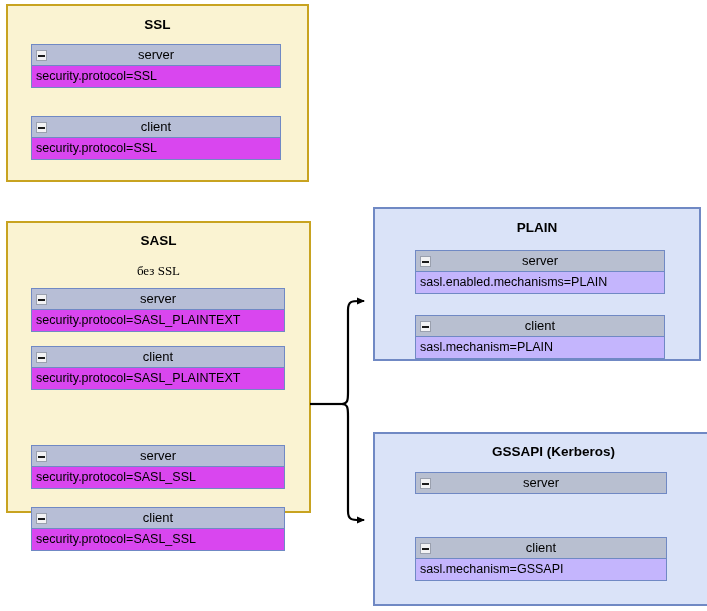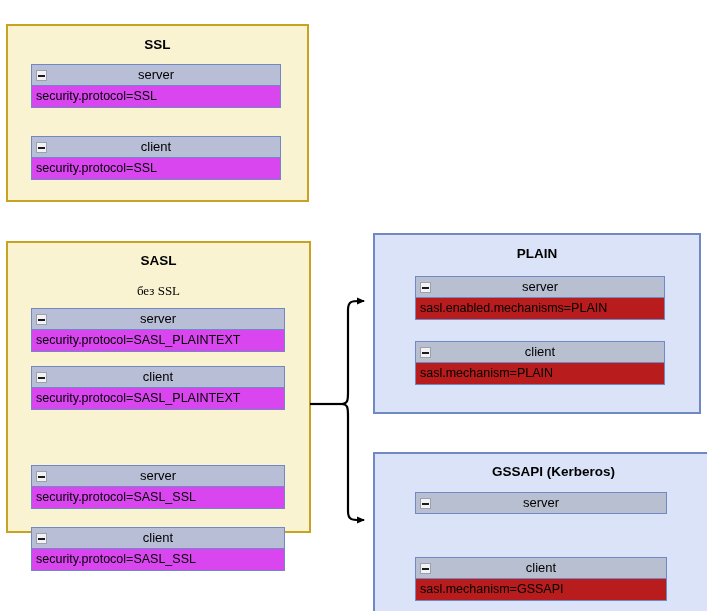--- a/index.html
+++ b/index.html
@@ -15,21 +15,20 @@
     font-family: "Liberation Sans", sans-serif;
     -webkit-font-smoothing: antialiased;
   }
 
   
   .group {
     position: absolute;
     box-sizing: border-box;
     border-width: 2px;
     border-style: solid;
-    margin-top: 20px;
   }
   .group-yellow {
     background: #faf3d2;
     border-color: #c8a320;
   }
   .group-blue {
     background: #dae3f8;
     border-color: #7089c4;
   }
   .group-title {
@@ -81,21 +80,21 @@
     border-top: none;
     background: #d946ef;
     font-size: 12.5px;
     color: #000000;
     line-height: 20px;
     padding-left: 4px;
     white-space: nowrap;
     overflow: hidden;
   }
   .panel-body.white {
-    background: #b91c1c;
+    background: #c4b5fd;
   }
 
   
   .toggle {
     position: absolute;
     left: 4px;
     top: 5px;
     width: 11px;
     height: 11px;
     box-sizing: border-box;
@@ -177,21 +176,21 @@
 
   <div class="panel" style="left:23px; top:284px; width:254px;">
     <div class="panel-header">
       <span class="toggle"></span>
       <span>client</span>
     </div>
     <div class="panel-body">security.protocol=SASL_SSL</div>
   </div>
 </div>
 
-<div class="group group-blue" style="left:373px; top:213px; width:328px; height:181px;">
+<div class="group group-blue" style="left:373px; top:207px; width:328px; height:154px;">
   <div class="group-title" style="top:11px;">PLAIN</div>
 
   <div class="panel" style="left:40px; top:41px; width:250px;">
     <div class="panel-header gray">
       <span class="toggle"></span>
       <span>server</span>
     </div>
     <div class="panel-body white">sasl.enabled.mechanisms=PLAIN</div>
   </div>
 

